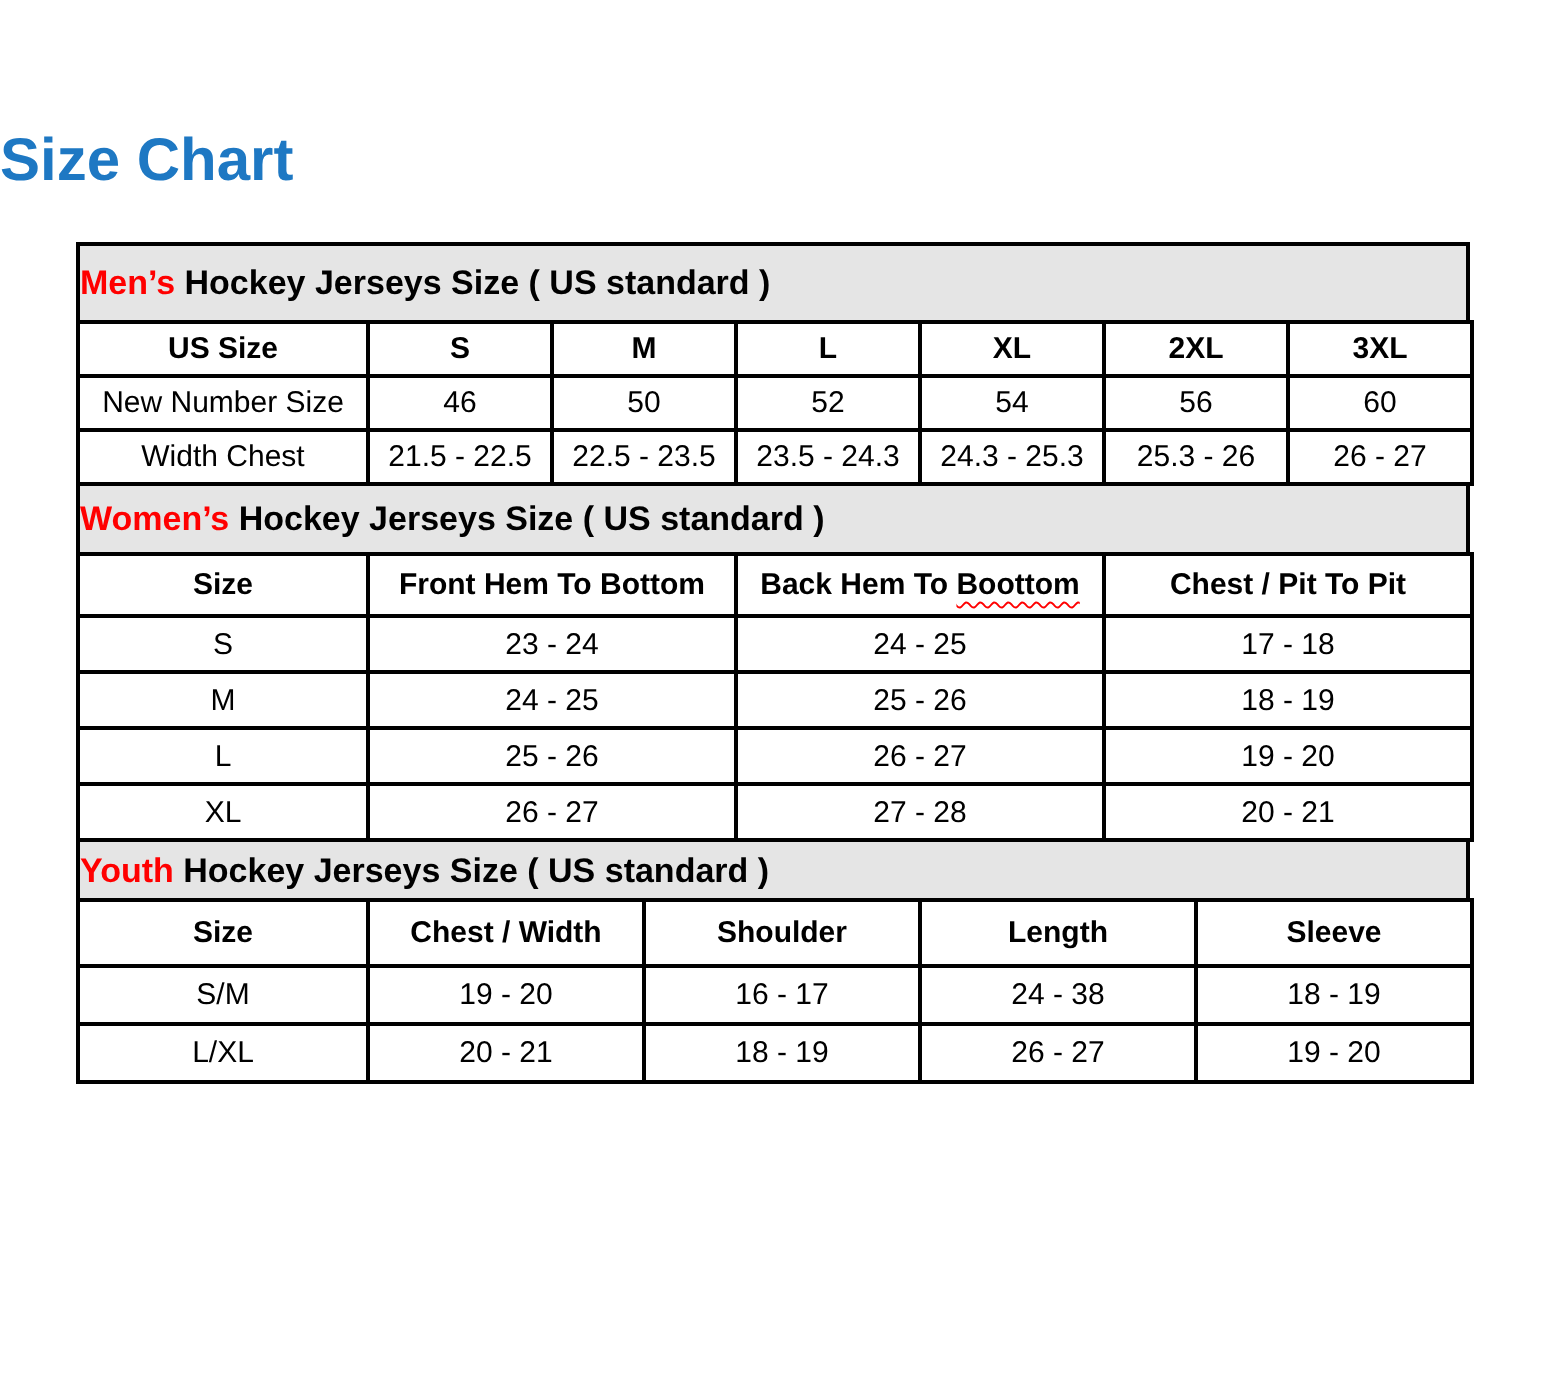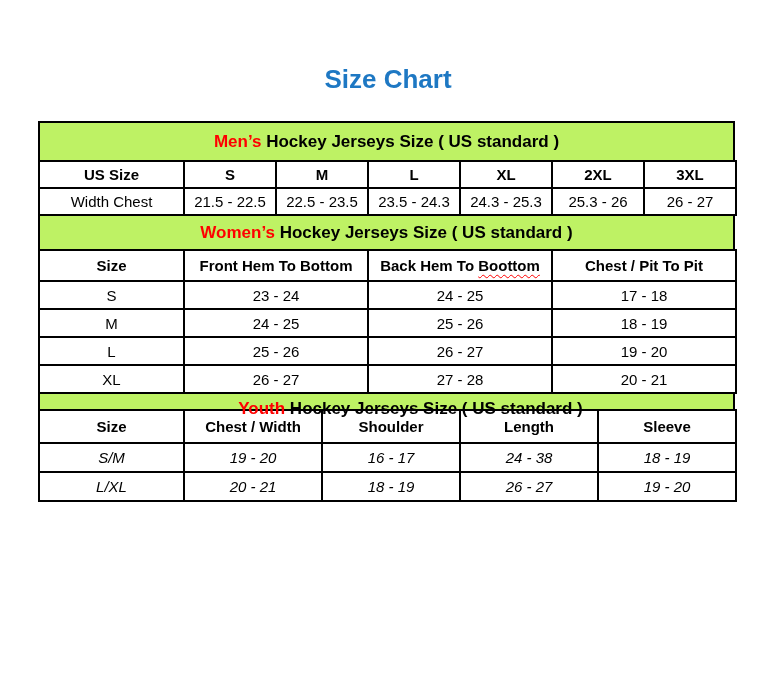--- a/index.html
+++ b/index.html
@@ -2,45 +2,45 @@
 <html><head>
 <meta charset="utf-8">
 <style>
   html,body{margin:0;padding:0;}
   body{
     width:776px;height:692px;position:relative;background:#ffffff;
     font-family:"Liberation Sans",sans-serif;color:#000;
     -webkit-font-smoothing:antialiased;overflow:hidden;
   }
   .title{
-    position:absolute;top:64px;left:0;width:776px;text-align:center;
-    font-size:26px;font-weight:bold;color:#1E78C3;letter-spacing:0px;
+    position:absolute;top:64px;left:0;width:776px;
+    font-size:30px;font-weight:bold;color:#1E78C3;letter-spacing:0px;
   }
   .chart{position:absolute;left:38px;top:121px;width:697px;}
   .band{
-    background:#bef264;border:2px solid #000;text-align:center;
+    background:#e5e5e5;border:2px solid #000;text-align:left;
     font-weight:bold;font-size:17px;box-sizing:border-box;
   }
   .band .hl{color:#FF0000;}
   .band-mens{line-height:37px;height:41px;}
   .band-womens{line-height:33px;height:37px;margin-top:-2px;}
-  .band-youth{line-height:29px;height:19px;margin-top:-2px;padding-left:48px;}
+  .band-youth{line-height:29px;height:32px;margin-top:-2px;}
   table.sizes{
     border-collapse:collapse;table-layout:fixed;width:697px;margin-top:-2px;
   }
   table.sizes th,table.sizes td{
     border:2px solid #000;text-align:center;vertical-align:middle;
     padding:0;font-size:15px;overflow:hidden;white-space:nowrap;
   }
   table.sizes th{font-weight:bold;}
   table.sizes td{font-weight:normal;}
   td.b{font-weight:bold;}
   .mens th{height:25px;}   .mens td{height:25px;}
   .womens th{height:29px;} .womens td{height:26px;}
-  .youth th{height:31px;}  .youth td{height:27px;font-style:italic;}
+  .youth th{height:31px;}  .youth td{height:27px;}
   .misspell{
     text-decoration:underline;
     text-decoration-style:wavy;
     text-decoration-color:#FF0000;
     text-decoration-thickness:1px;
     text-underline-offset:3px;
   }
 </style>
 </head>
 <body>
@@ -65,20 +65,29 @@
     </colgroup>
     <tbody>
         <tr>
       <th>US Size</th>
       <th>S</th>
       <th>M</th>
       <th>L</th>
       <th>XL</th>
       <th>2XL</th>
       <th>3XL</th>
+    </tr>
+    <tr>
+      <td>New Number Size</td>
+      <td>46</td>
+      <td>50</td>
+      <td>52</td>
+      <td>54</td>
+      <td>56</td>
+      <td>60</td>
     </tr>
     <tr>
       <td>Width Chest</td>
       <td>21.5 - 22.5</td>
       <td>22.5 - 23.5</td>
       <td>23.5 - 24.3</td>
       <td>24.3 - 25.3</td>
       <td>25.3 - 26</td>
       <td>26 - 27</td>
     </tr>

